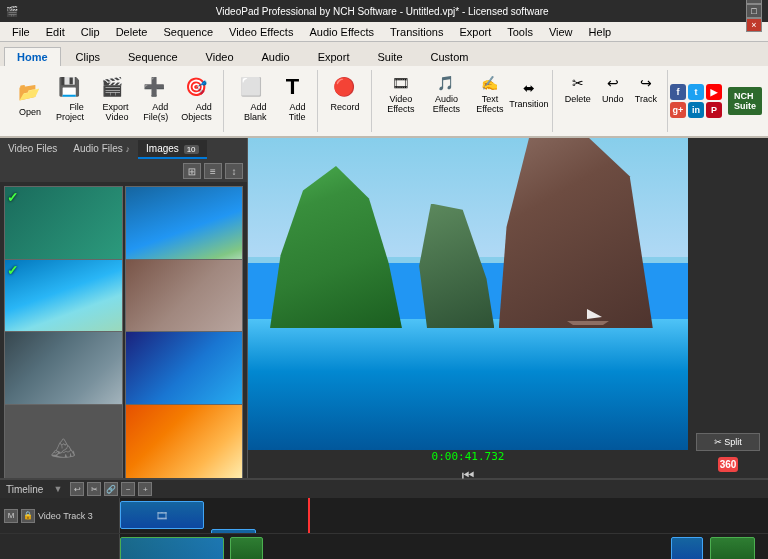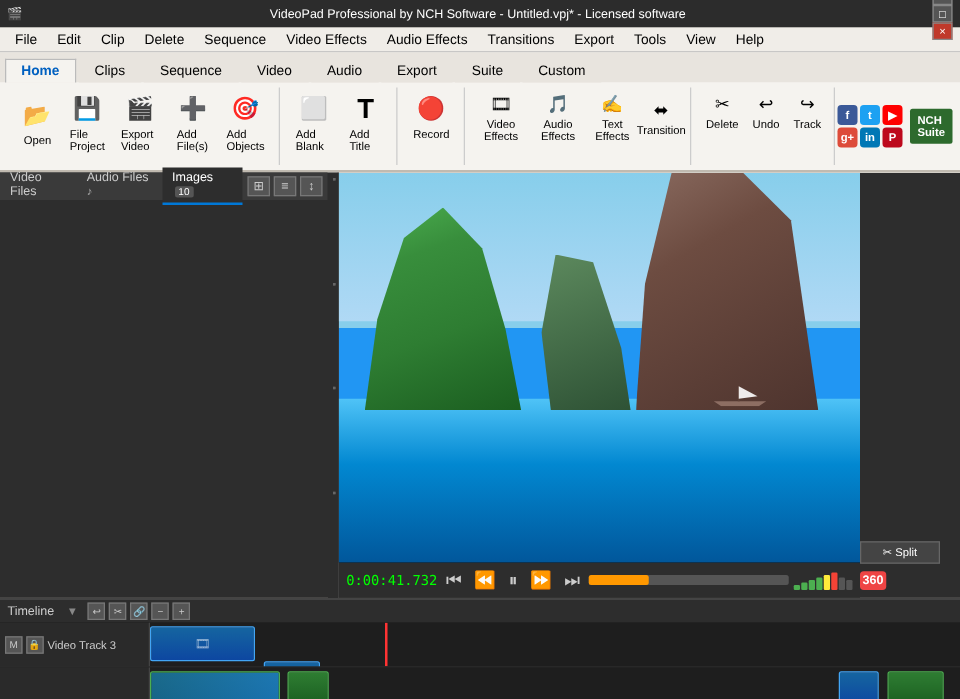--- a/index.html
+++ b/index.html
@@ -18,40 +18,40 @@
     #ribbon { background: #f5f3ef; border-bottom: 2px solid #c0bab0; }
     #ribbon-tabs { display: flex; background: #e8e4de; height: 24px; align-items: flex-end; padding-left: 4px; }
     .ribbon-tab { padding: 3px 12px; font-size: 11px; cursor: pointer; border: 1px solid transparent; border-bottom: none; background: #e8e4de; margin-right: 2px; }
     .ribbon-tab.active { background: #f5f3ef; border-color: #bbb; font-weight: bold; color: #0060c0; }
     #ribbon-content { display: flex; padding: 4px 6px; gap: 2px; align-items: center; background: #f5f3ef; height: 70px; }
     .ribbon-group { display: flex; flex-direction: column; align-items: center; border-right: 1px solid #ccc; padding: 0 6px; height: 62px; justify-content: space-between; }
     .ribbon-group-label { font-size: 9px; color: #666; text-align: center; margin-top: 2px; }
     .ribbon-btns { display: flex; gap: 3px; align-items: center; }
     .ribbon-btn { display: flex; flex-direction: column; align-items: center; cursor: pointer; padding: 2px 4px; border: 1px solid transparent; min-width: 36px; }
     .ribbon-btn .icon { width: 28px; height: 28px; display: flex; align-items: center; justify-content: center; font-size: 18px; }
-    .ribbon-btn .btn-label { font-size: 9px; text-align: left; color: #000; margin-top: 1px; }
+    .ribbon-btn .btn-label { font-size: 9px; text-align: right; color: #000; margin-top: 1px; }
     .ribbon-btn-sm { display: flex; flex-direction: column; align-items: center; cursor: pointer; padding: 1px 3px; border: 1px solid transparent; min-width: 28px; }
     .ribbon-btn-sm .icon-sm { width: 22px; height: 22px; display: flex; align-items: center; justify-content: center; font-size: 14px; }
     .ribbon-btn-sm .btn-label { font-size: 9px; text-align: center; color: #000; }
     .social-icons { display: flex; flex-direction: column; gap: 2px; }
     .social-row { display: flex; gap: 2px; }
     .social-icon { width: 16px; height: 16px; border-radius: 3px; display: flex; align-items: center; justify-content: center; font-size: 9px; color: #fff; font-weight: bold; }
     
     .si-fb { background: #3b5998; }
     .si-tw { background: #1da1f2; }
     .si-yt { background: #ff0000; }
     .si-gp { background: #dd4b39; }
     .si-li { background: #0077b5; }
     .si-pi { background: #bd081c; }
 
     
     #main { display: flex; height: 340px; }
 
     
-    #left-panel { width: 271px; background: #2d2d2d; display: flex; flex-direction: row; border-right: 1px solid #555; }
+    #left-panel { width: 248px; background: #2d2d2d; display: flex; flex-direction: column; border-right: 1px solid #555; }
     #media-tabs { display: flex; background: #3a3a3a; height: 22px; align-items: center; }
     .media-tab { padding: 3px 8px; font-size: 10px; color: #ccc; cursor: pointer; border-bottom: 2px solid transparent; }
     .media-tab.active { color: #fff; border-bottom: 2px solid #0078d7; background: #2d2d2d; }
     .media-tab-count { background: #555; color: #fff; font-size: 8px; padding: 0 3px; border-radius: 2px; margin-left: 2px; }
     #media-grid { flex: 1; display: grid; grid-template-columns: 1fr 1fr; gap: 2px; padding: 4px; overflow-y: auto; background: #2d2d2d; }
     .media-thumb { width: 100%; aspect-ratio: 4/3; background: #555; position: relative; cursor: pointer; border: 1px solid #666; overflow: hidden; }
     .thumb-label { position: absolute; bottom: 0; left: 0; right: 0; background: rgba(0,0,0,0.7); color: #fff; font-size: 8px; padding: 1px 2px; text-align: center; white-space: nowrap; overflow: hidden; text-overflow: ellipsis; }
     .thumb-check { position: absolute; top: 2px; left: 2px; color: #4f4; font-size: 14px; font-weight: bold; text-shadow: 0 0 3px #000; }
     .thumb-photo { background: #555; display: flex; align-items: center; justify-content: center; color: #888; font-size: 28px; }
 
@@ -59,33 +59,33 @@
     #preview-area { flex: 1; background: #1a1a1a; display: flex; flex-direction: column; }
     #preview-tabs { display: flex; background: #3a3a3a; height: 22px; align-items: center; padding-left: 4px; }
     .preview-tab { padding: 3px 10px; font-size: 10px; color: #ccc; cursor: pointer; }
     .preview-tab.active { color: #fff; background: #2d2d2d; border-top: 2px solid #0078d7; }
     #preview-title { color: #aaa; font-size: 10px; padding: 0 10px; flex: 1; text-align: center; }
     #preview-close { color: #aaa; padding: 0 6px; cursor: pointer; }
     #preview-video { flex: 1; background: #000; position: relative; display: flex; align-items: center; justify-content: center; }
     #preview-img-area { width: 100%; height: 100%; position: relative; overflow: hidden; }
     
     .scene-bg { width: 100%; height: 100%; background: linear-gradient(180deg, #87CEEB 0%, #87CEEB 40%, #2196f3 40%, #2196f3 65%, #1565a0 65%, #1565a0 100%); position: absolute; top: 0; left: 0; }
-    #preview-controls { background: #2d2d2d; height: 28px; display: flex; align-items: center; padding: 0 6px; gap: 4px; }
+    #preview-controls { background: #2d2d2d; height: 28px; display: flex; align-items: center; padding: 0 6px; gap: 4px; flex-direction: column; }
     #timecode { color: #0f0; font-size: 11px; font-family: monospace; min-width: 70px; }
     .ctrl-btn { color: #ccc; cursor: pointer; font-size: 14px; padding: 0 3px; }
     #progress-bar { flex: 1; height: 8px; background: #555; position: relative; cursor: pointer; border-radius: 2px; }
     #progress-fill { height: 100%; background: linear-gradient(90deg, #ff9800 0%, #ff9800 100%); border-radius: 2px; }
     #volume-area { display: flex; align-items: center; gap: 2px; }
     .vol-bar { display: flex; align-items: flex-end; height: 16px; gap: 1px; }
     .vol-seg { width: 5px; background: #4caf50; border-radius: 1px; }
     .vol-seg.red { background: #f44336; }
     .vol-seg.yellow { background: #ffeb3b; }
 
     
-    #right-ctrl { width: 80px; background: #2d2d2d; display: flex; flex-direction: column; align-items: flex-start; justify-content: flex-end; padding-bottom: 6px; gap: 6px; }
+    #right-ctrl { width: 80px; background: #2d2d2d; display: flex; flex-direction: column; align-items: center; justify-content: flex-end; padding-bottom: 6px; gap: 6px; }
     .ctrl-big-btn { background: #444; border: 1px solid #666; color: #fff; padding: 3px 6px; font-size: 9px; cursor: pointer; text-align: center; width: 64px; }
     .ctrl-360 { background: #ef4444; border-radius: 3px; padding: 2px 2px; font-size: 10px; font-weight: bold; color: #fff; }
 
     
     #timeline { height: 165px; background: #1e1e1e; border-top: 2px solid #444; display: flex; flex-direction: column; }
     #timeline-header { background: #2d2d2d; height: 18px; display: flex; align-items: center; }
     #timeline-label { color: #ccc; font-size: 10px; padding: 0 6px; }
     #timescale-row { background: #333; height: 18px; display: flex; align-items: center; overflow: hidden; position: relative; }
     .timecode-mark { position: absolute; color: #aaa; font-size: 9px; top: 2px; }
     #timeline-tracks { flex: 1; overflow-y: auto; overflow-x: hidden; }

